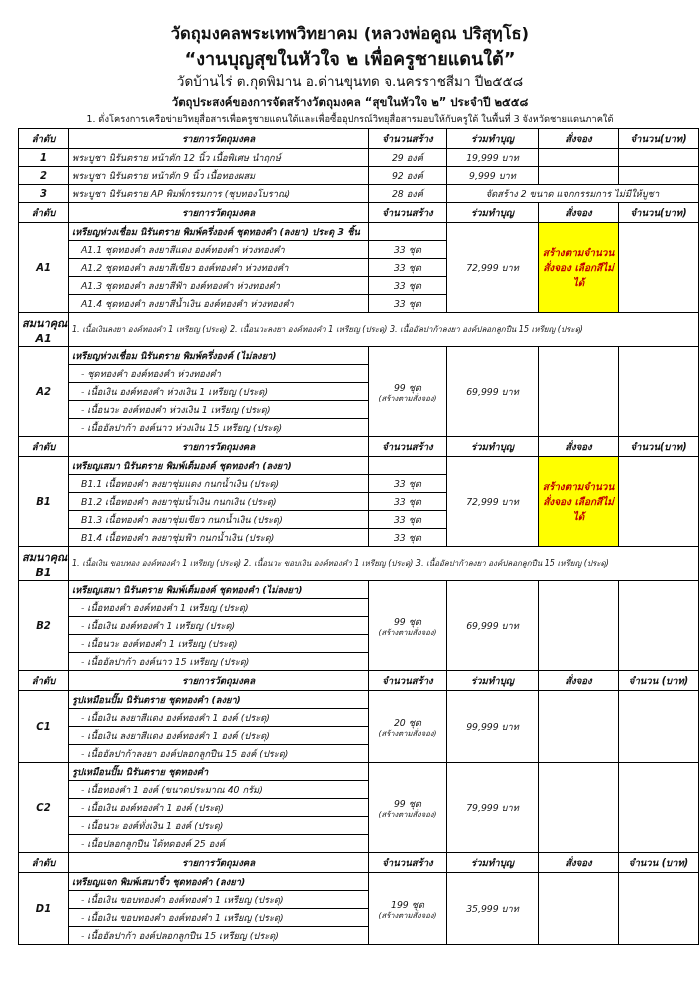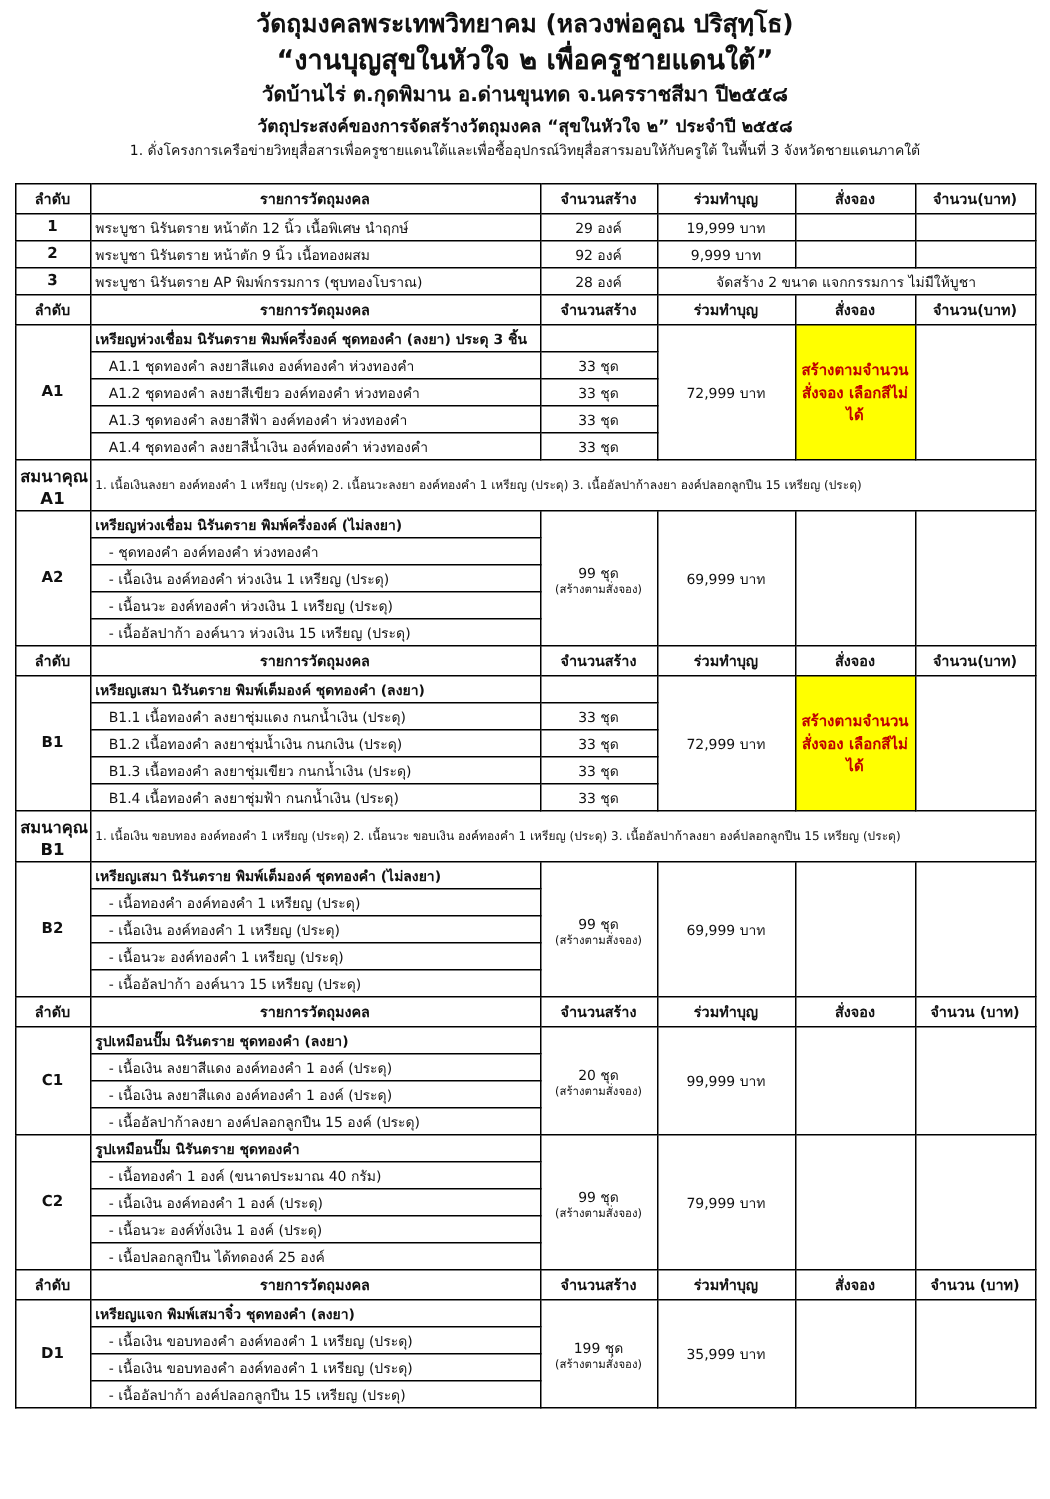--- a/index.html
+++ b/index.html
@@ -3,29 +3,29 @@
 <meta charset="utf-8">
 <style>
   html,body{margin:0;padding:0;}
   body{
     width:700px;height:999px;
     background:#ffffff;
     font-family:"DejaVu Sans","Liberation Sans",sans-serif;
     color:#111;
     overflow:hidden;
   }
-  .page{width:700px;height:999px;position:relative;padding:0;box-sizing:border-box;}
+  .page{width:700px;height:999px;position:relative;padding:18px;box-sizing:border-box;}
   .header{text-align:center;padding:6px 10px 0 10px;}
   .h-title{font-size:16.5px;font-weight:bold;letter-spacing:0px;line-height:1.25;}
   .h-sub{font-size:18px;font-weight:bold;line-height:1.3;margin-top:2px;}
-  .h-line3{font-size:13.5px;font-weight:bold;line-height:1.3;margin-top:3px;}
+  .h-line3{font-size:13.5px;font-weight:normal;line-height:1.3;margin-top:3px;}
   .h-line4{font-size:11.5px;font-weight:bold;line-height:1.3;margin-top:4px;}
   .intro{font-size:9.3px;line-height:1.45;padding:2px 8px 3px 8px;text-align:center;}
   .intro p{margin:0;}
-  table{border-collapse:collapse;width:635px;margin:12px auto;table-layout:fixed;}
+  table{border-collapse:collapse;width:635px;margin:0 auto;table-layout:fixed;font-style:italic;}
   td,th{border:1px solid #000;padding:1px 3px;font-size:9.3px;vertical-align:middle;}
   .c-no{width:50px;text-align:center;}
   .c-item{width:300px;text-align:left;}
   .c-made{width:78px;text-align:center;}
   .c-merit{width:92px;text-align:center;}
   .c-res{width:80px;text-align:center;}
   .c-amt{width:80px;text-align:center;}
   .hdr td{text-align:center;font-weight:bold;font-size:9.6px;height:17px;}
   .rowtitle{font-weight:bold;}
   .sub{padding-left:12px;}

